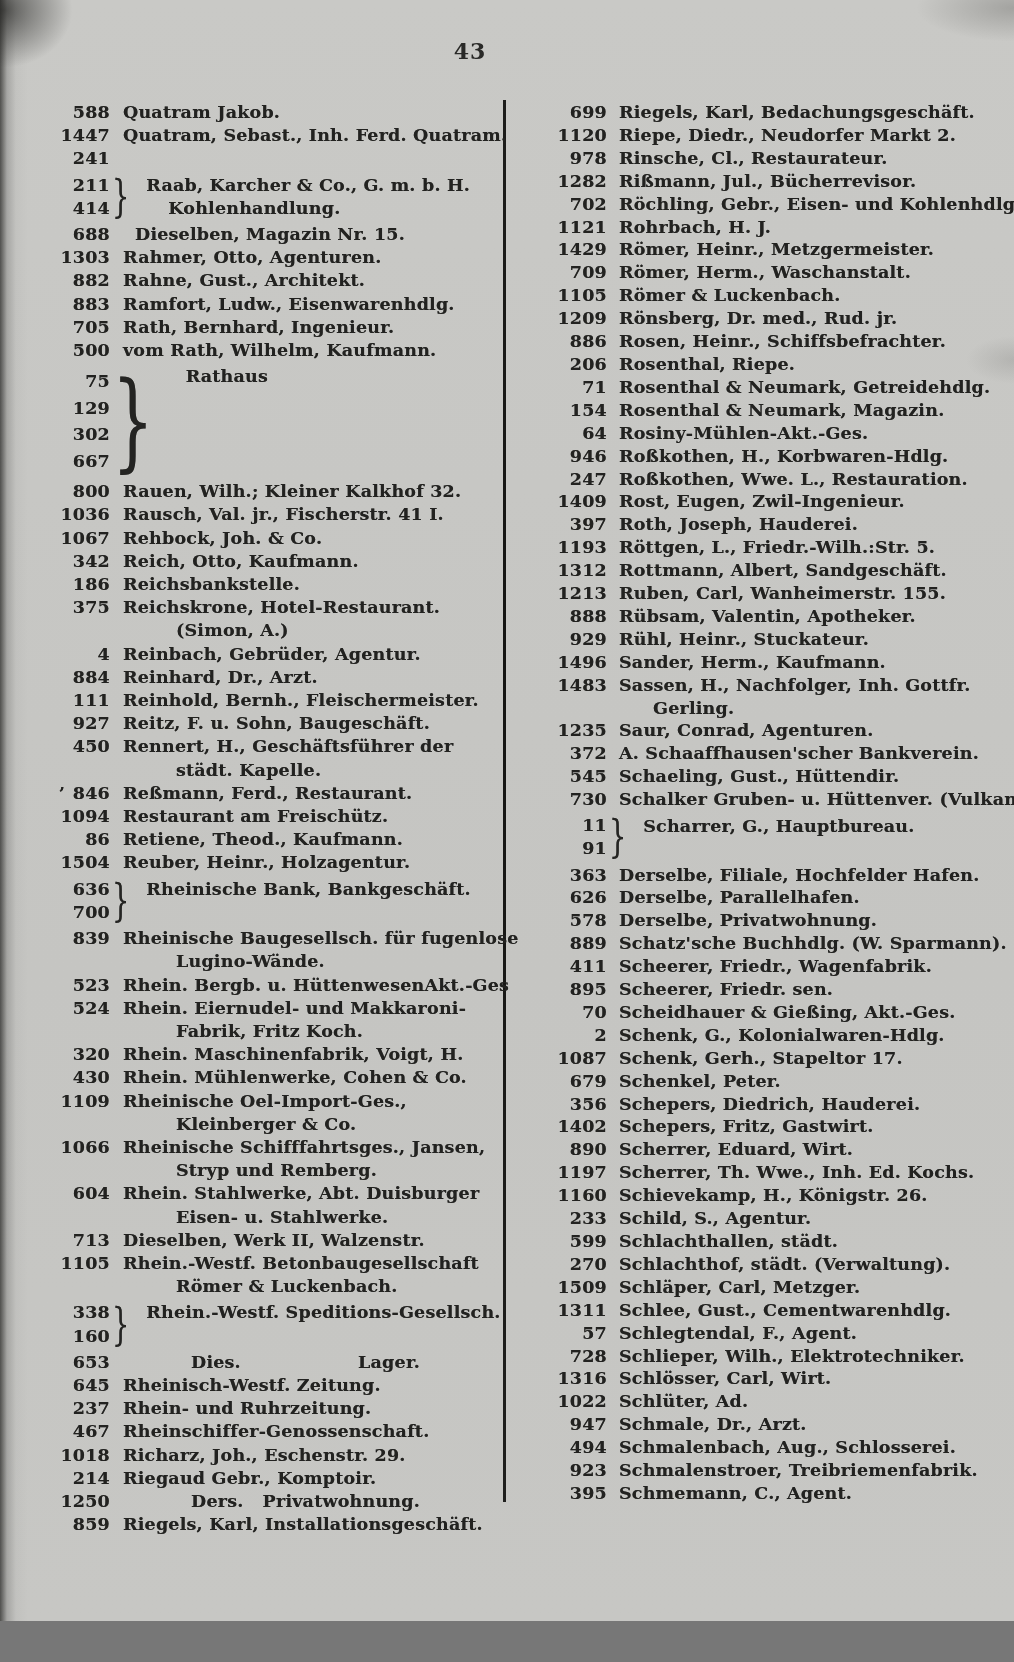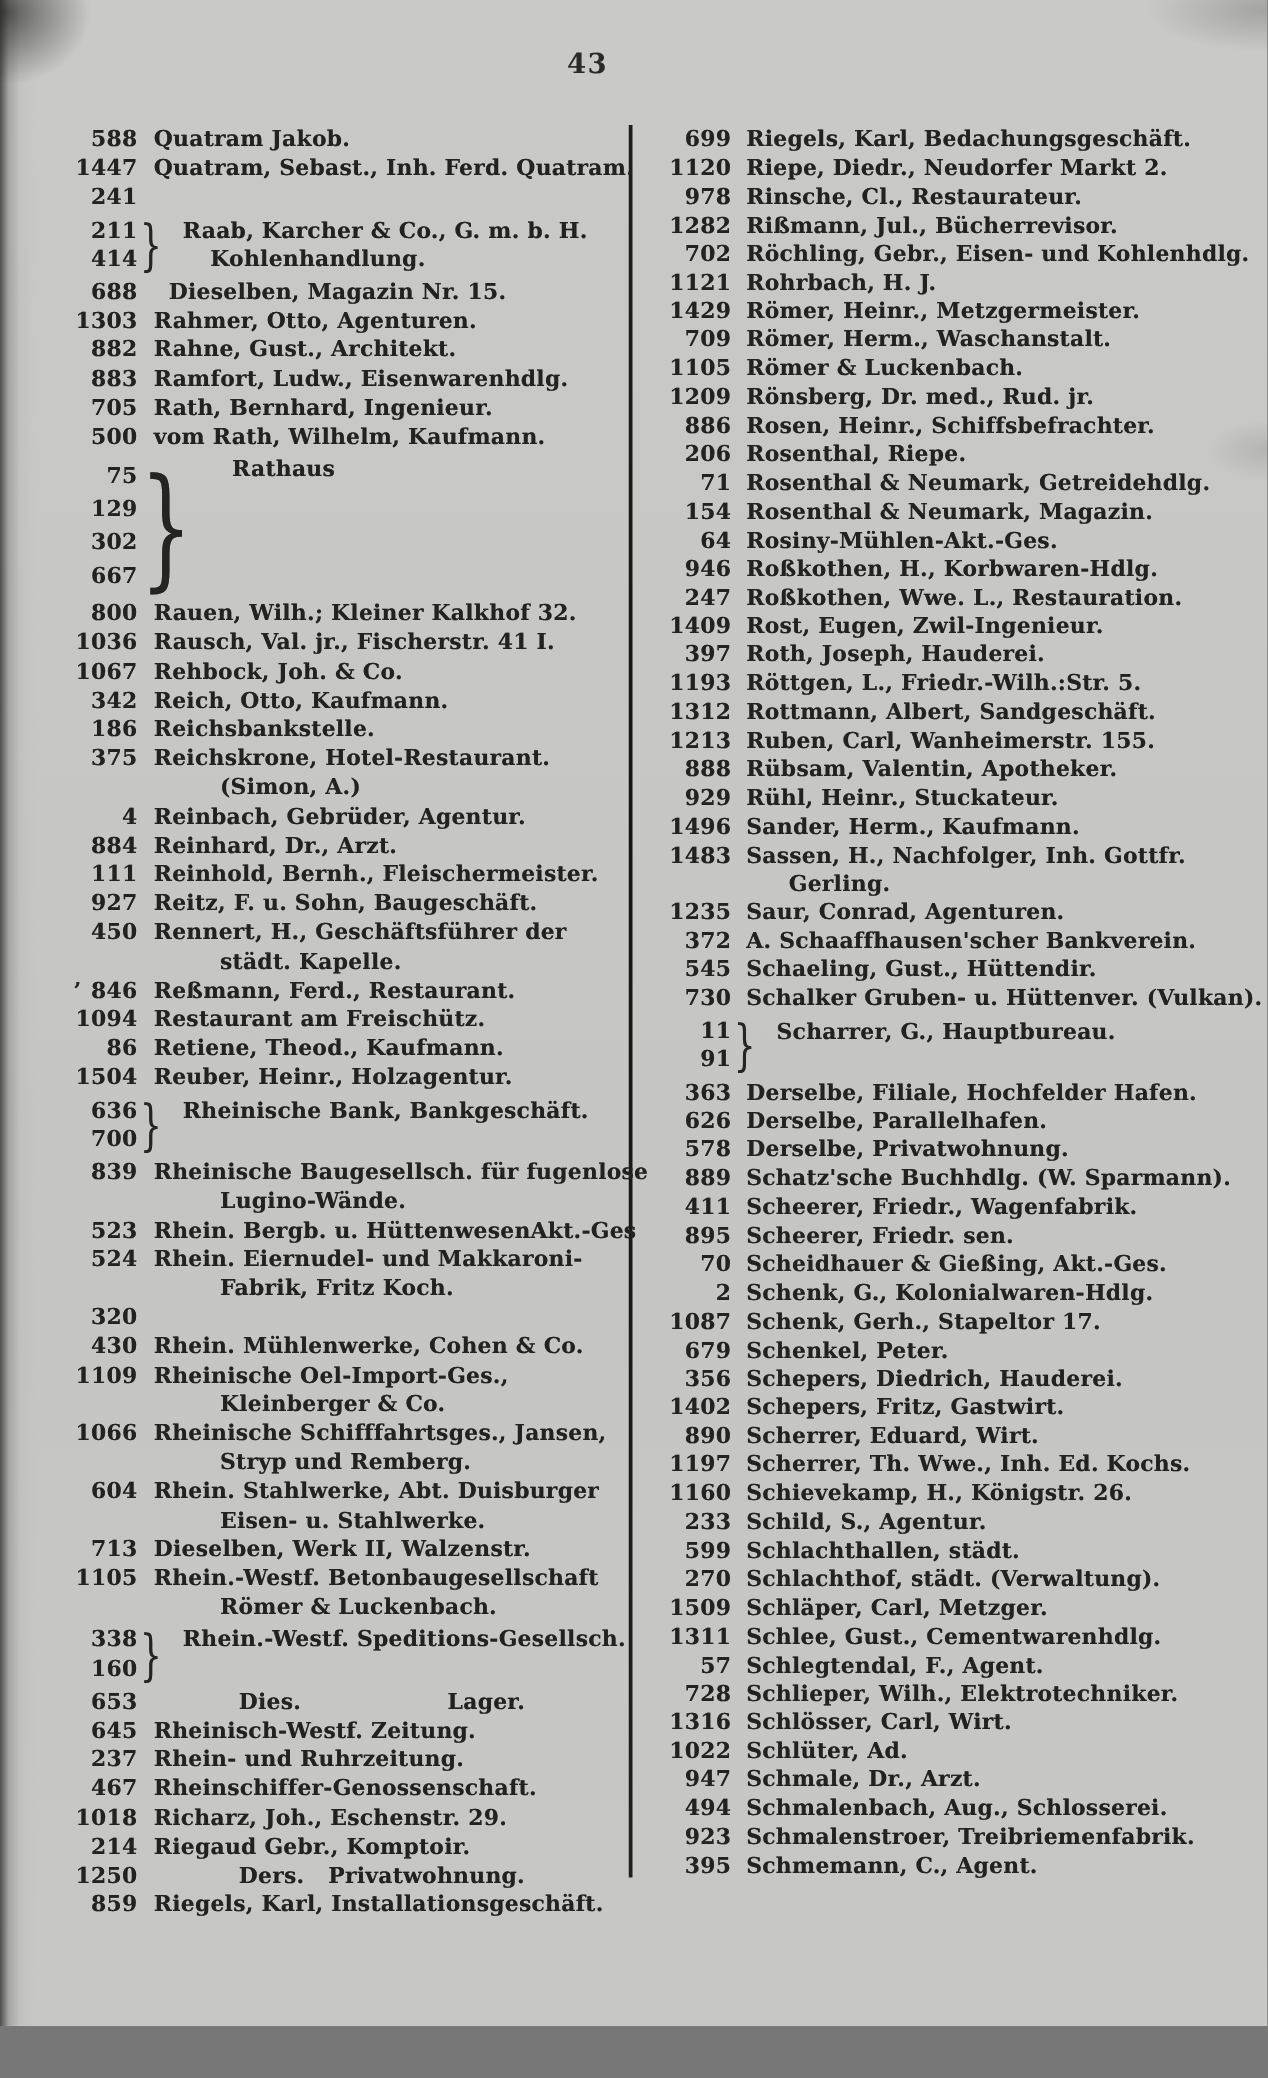--- a/index.html
+++ b/index.html
@@ -20,21 +20,21 @@
   #page-number{
     position:absolute;top:38px;left:0;width:940px;text-align:center;
     font-size:22px;font-weight:700;letter-spacing:1px;color:#2a2a28;
   }
   .col{
     position:absolute;top:101px;
     font-size:17.5px;font-weight:700;letter-spacing:.2px;line-height:23.2px;
     text-shadow:0 0 .4px rgba(30,30,28,.55);
   }
   #col-left{left:48px;width:432px;}
-  #col-right{left:519px;width:470px;line-height:22.9px;}
+  #col-right{left:541px;width:470px;line-height:22.9px;}
   #divider{
     position:absolute;left:503px;top:100px;width:3px;height:1402px;
     background:linear-gradient(#1d1d1b, #141412 40%, #1f1f1d);
   }
   .row{display:flex;align-items:baseline;}
   .num{flex:none;width:62px;text-align:right;margin-right:13px;white-space:pre;}
   #col-right .num{width:66px;margin-right:12px;}
   .txt{flex:1 1 auto;white-space:nowrap;}
   .txt.ind{padding-left:12px;}
   .cont{padding-left:128px;white-space:nowrap;}
@@ -208,20 +208,21 @@
         <div class="num">523</div>
         <div class="txt">Rhein. Bergb. u. HüttenwesenAkt.-Ges</div>
       </div>
       <div class="row">
         <div class="num">524</div>
         <div class="txt">Rhein. Eiernudel- und Makkaroni-</div>
       </div>
       <div class="cont">Fabrik, Fritz Koch.</div>
       <div class="row">
         <div class="num">320</div>
+        <div class="txt">Rhein. Maschinenfabrik, Voigt, H.</div>
       </div>
       <div class="row">
         <div class="num">430</div>
         <div class="txt">Rhein. Mühlenwerke, Cohen &amp; Co.</div>
       </div>
       <div class="row">
         <div class="num">1109</div>
         <div class="txt">Rheinische Oel-Import-Ges.,</div>
       </div>
       <div class="cont">Kleinberger &amp; Co.</div>

